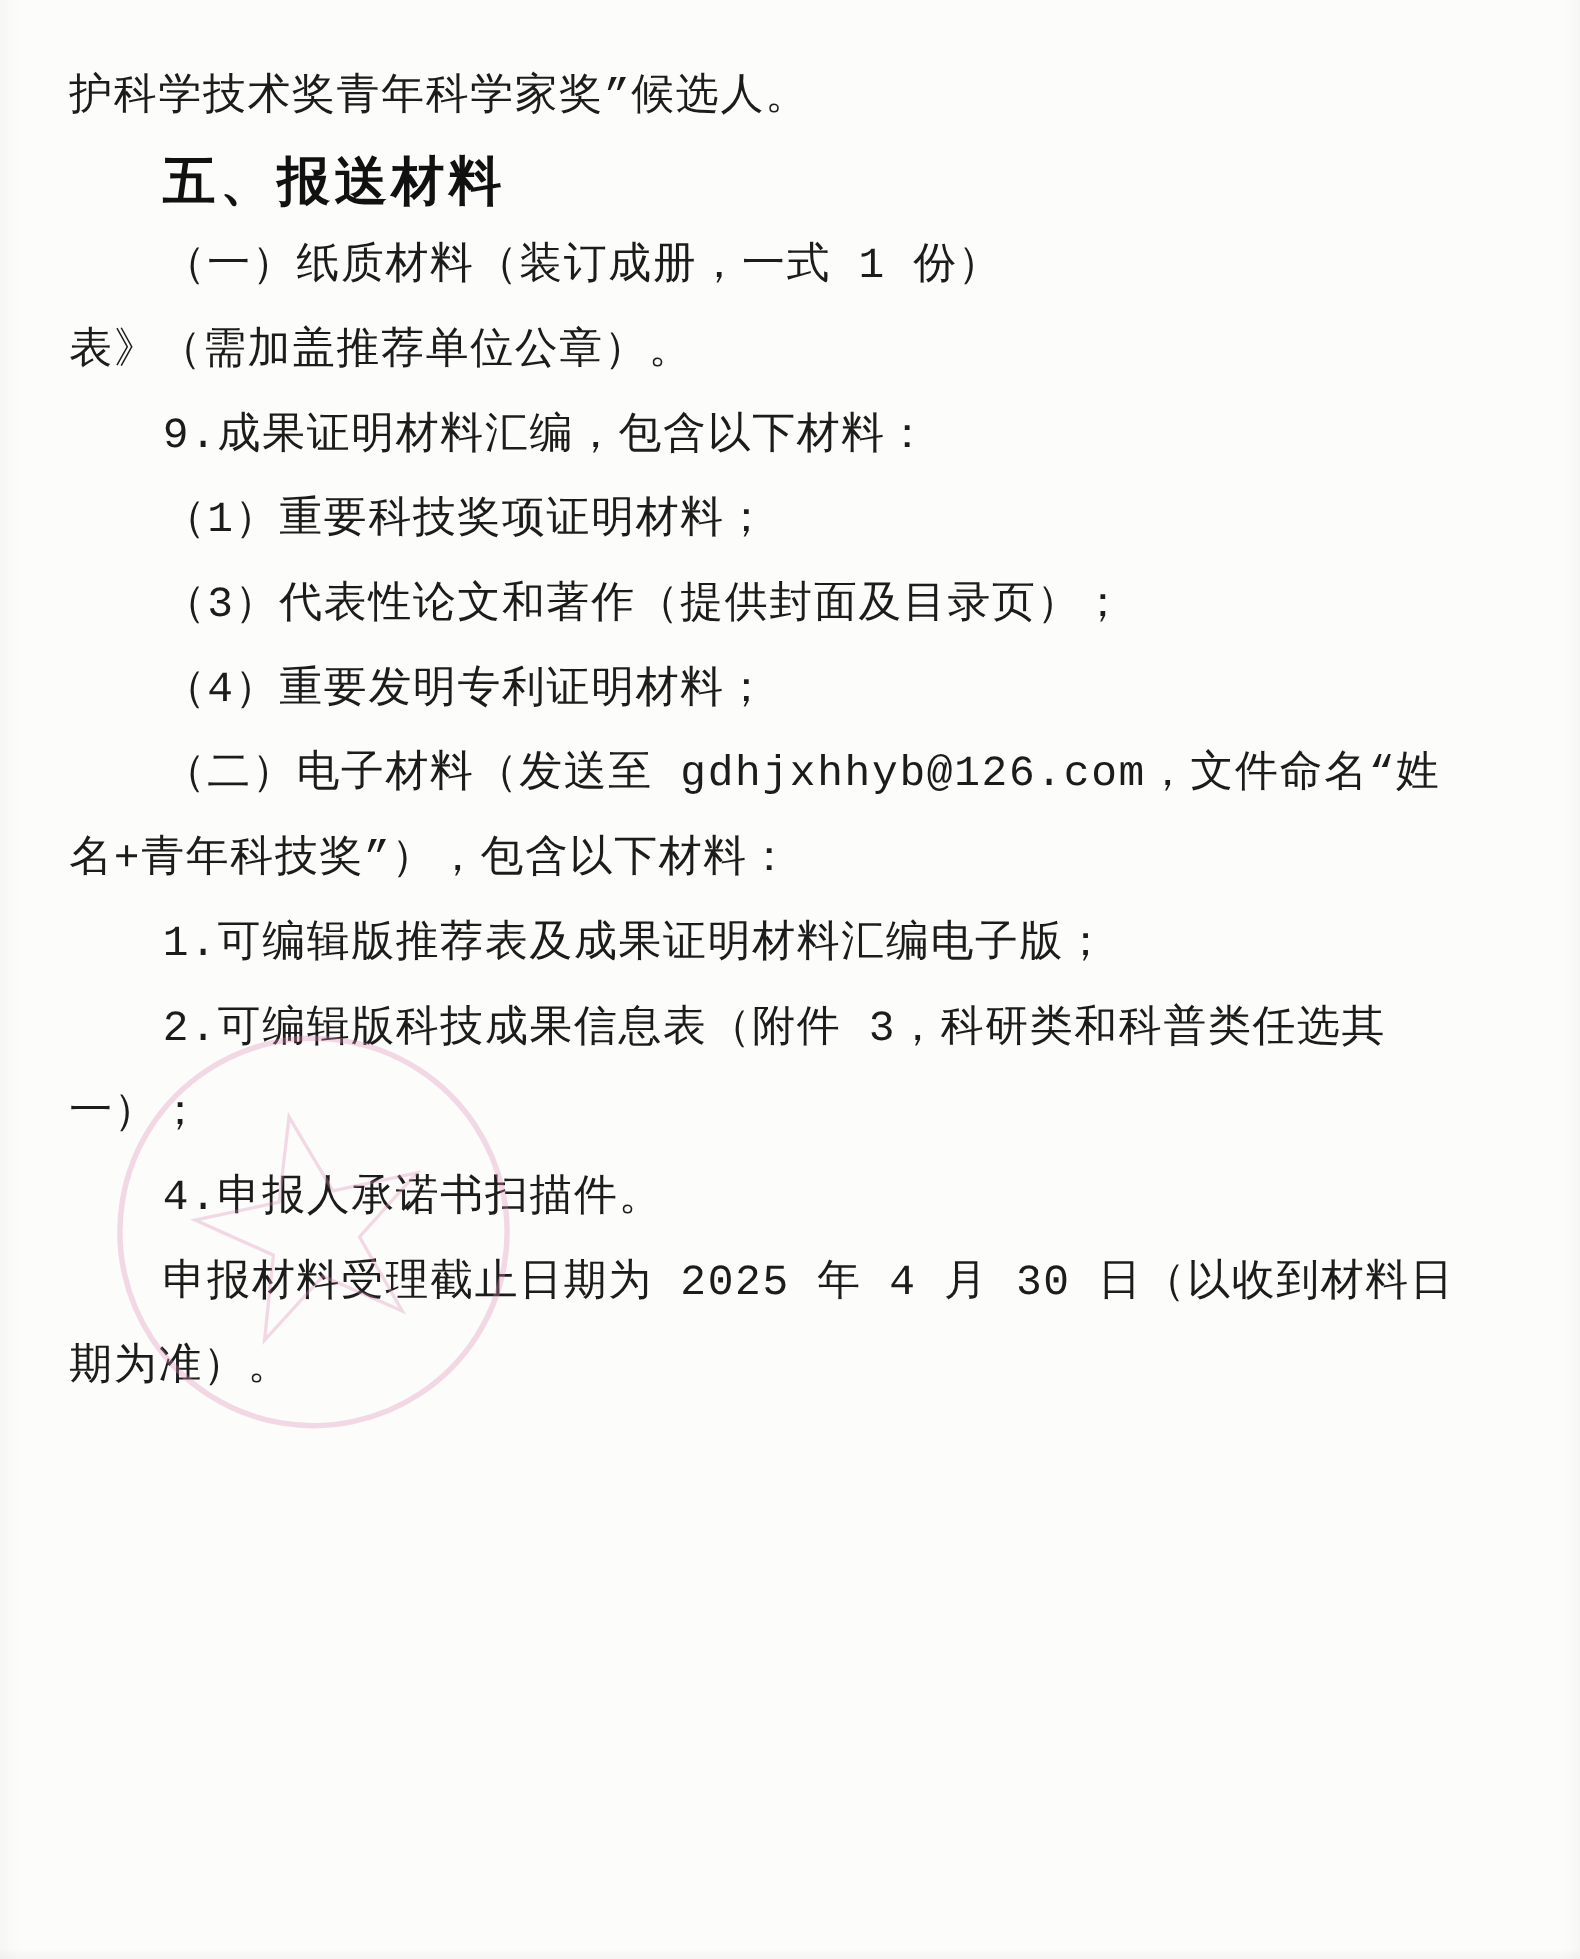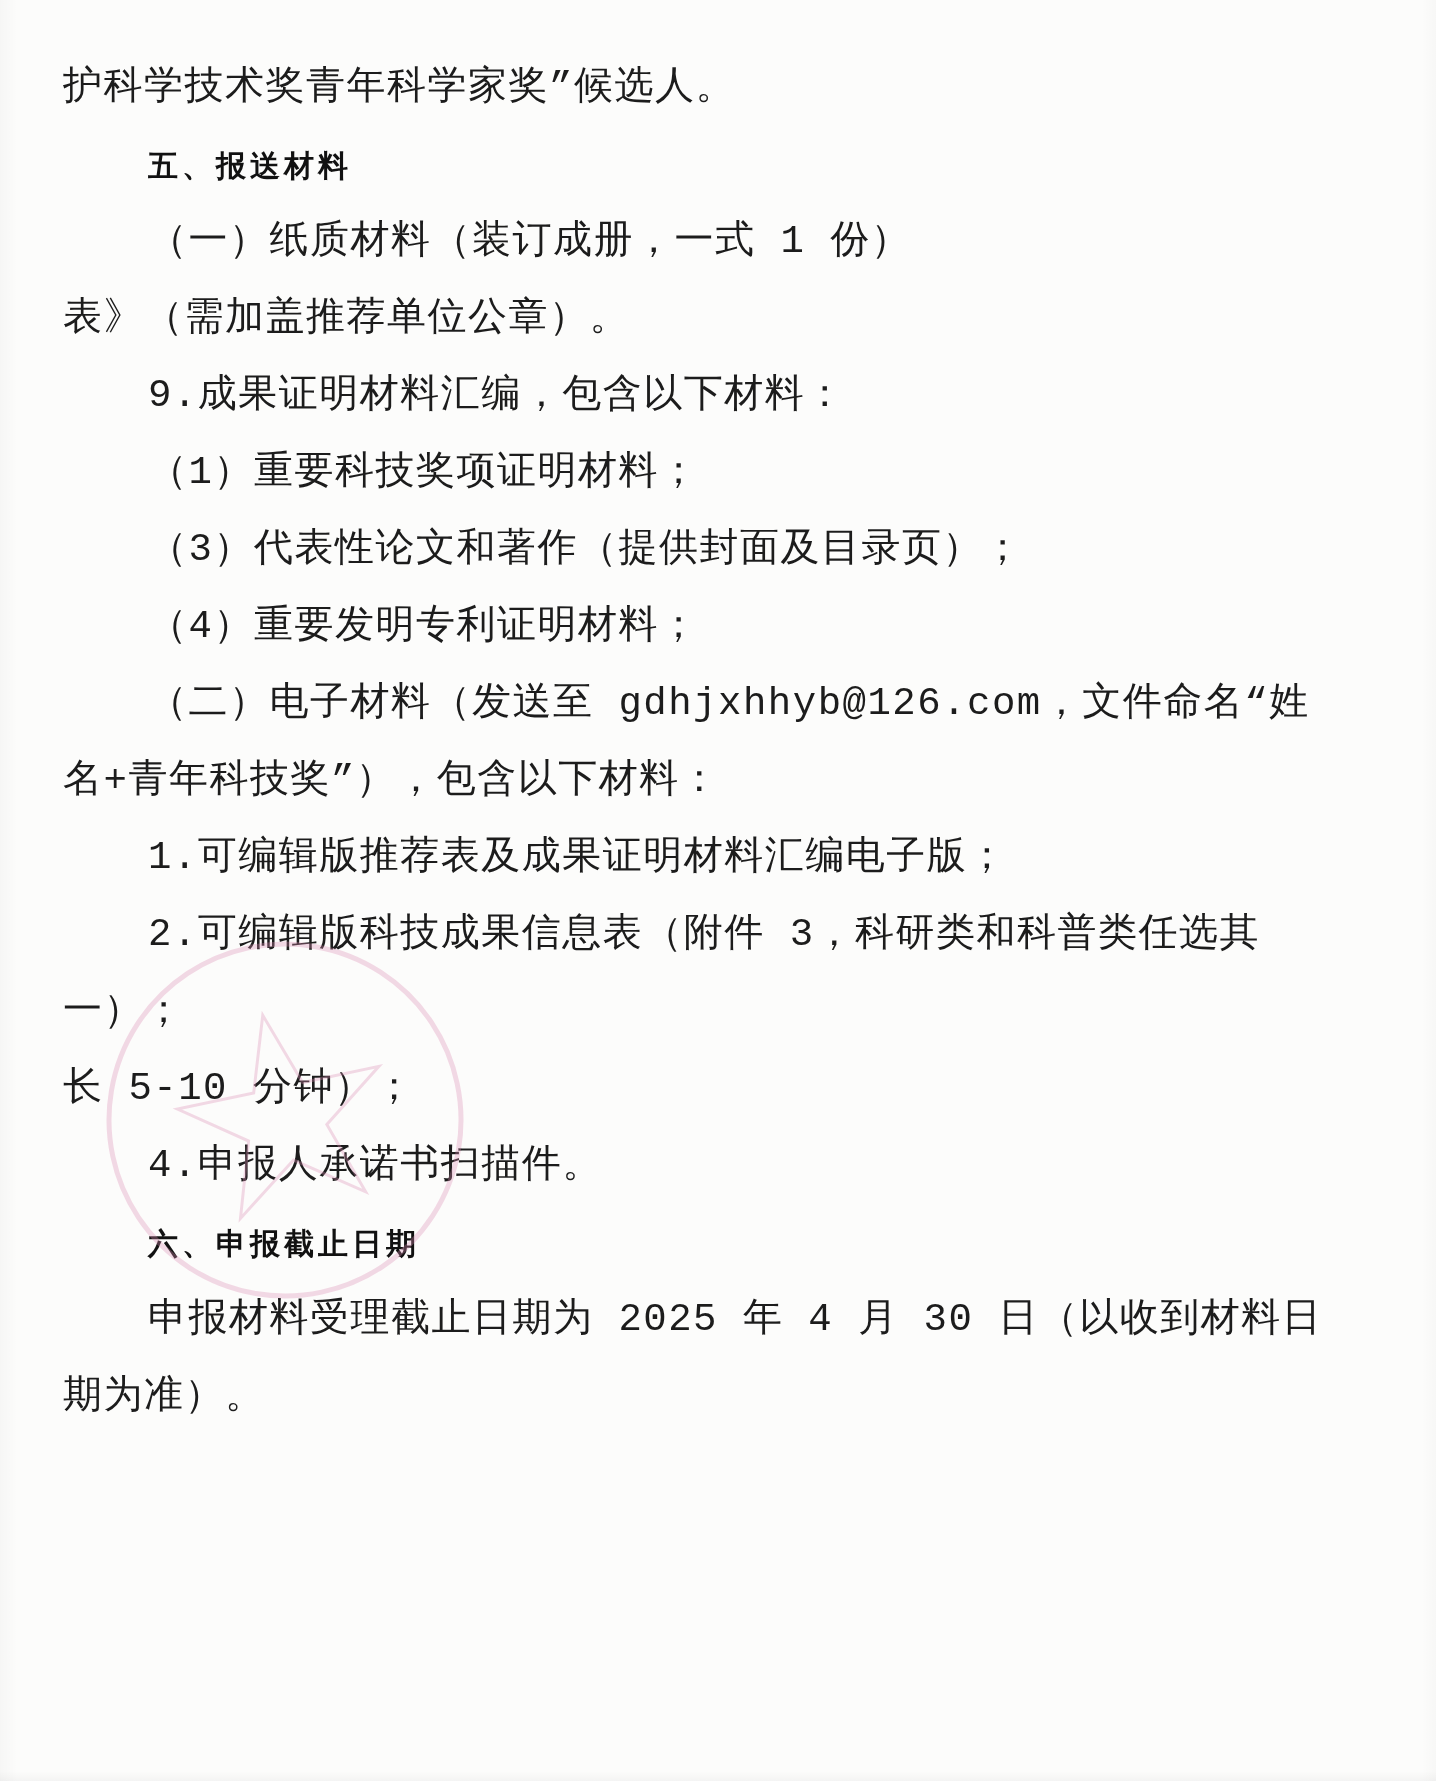--- a/index.html
+++ b/index.html
@@ -43,21 +43,21 @@
     letter-spacing: 1.5px;
     color: #1c1c1c;
     white-space: nowrap;
   }
   .line.indent {
     margin-left: 85px;
   }
   .line.heading {
     font-family: "Liberation Sans", "DejaVu Sans", sans-serif;
     font-weight: bold;
-    font-size: 30px;
+    font-size: 48px;
     letter-spacing: 4px;
     color: #111;
   }
   .seal {
     position: absolute;
     left: 100px;
     top: 935px;
     width: 370px;
     height: 370px;
     opacity: 0.32;
@@ -77,23 +77,21 @@
       <div class="line">表》（需加盖推荐单位公章）。</div>
       <div class="line indent">9.成果证明材料汇编，包含以下材料：</div>
       <div class="line indent">（1）重要科技奖项证明材料；</div>
       <div class="line indent">（3）代表性论文和著作（提供封面及目录页）；</div>
       <div class="line indent">（4）重要发明专利证明材料；</div>
       <div class="line indent">（二）电子材料（发送至 gdhjxhhyb@126.com，文件命名“姓</div>
       <div class="line">名+青年科技奖”），包含以下材料：</div>
       <div class="line indent">1.可编辑版推荐表及成果证明材料汇编电子版；</div>
       <div class="line indent">2.可编辑版科技成果信息表（附件 3，科研类和科普类任选其</div>
       <div class="line">一）；</div>
-      <div class="line">长 5-10 分钟）；</div>
       <div class="line indent">4.申报人承诺书扫描件。</div>
-      <div class="line heading indent">六、申报截止日期</div>
       <div class="line indent">申报材料受理截止日期为 2025 年 4 月 30 日（以收到材料日</div>
       <div class="line">期为准）。</div>
     </div>
 
   <svg class="seal" viewBox="0 0 370 370" fill="none" xmlns="http://www.w3.org/2000/svg">
     <circle cx="185" cy="185" r="176" stroke-width="5" fill="none" stroke="#dd8fb5"></circle>
     <polygon stroke-width="3" fill="none" points="185,78 210,152 288,152 225,198 249,272 185,226 121,272 145,198 82,152 160,152" stroke="#dd8fb5"></polygon>
   </svg>
 
 </div>

